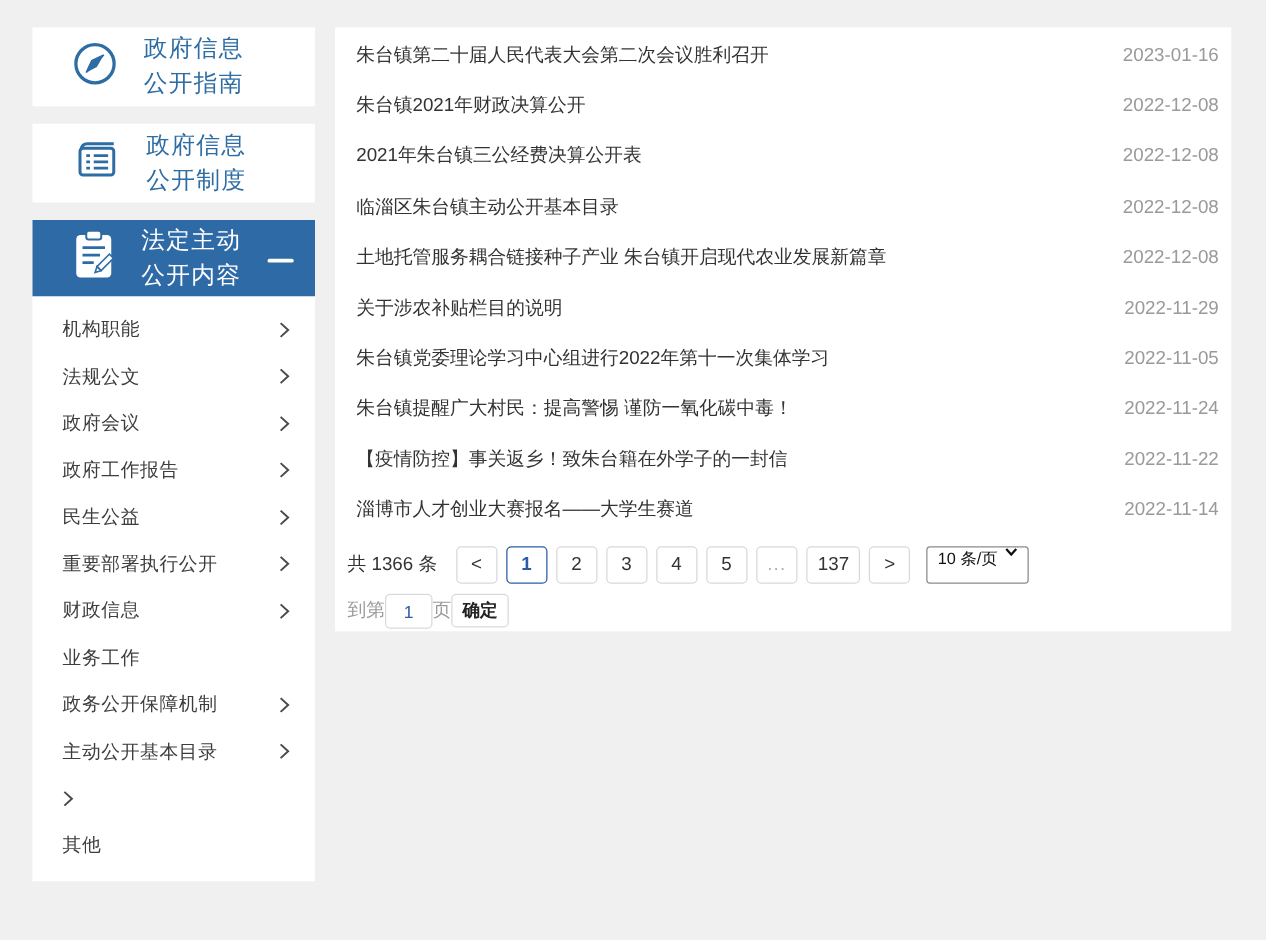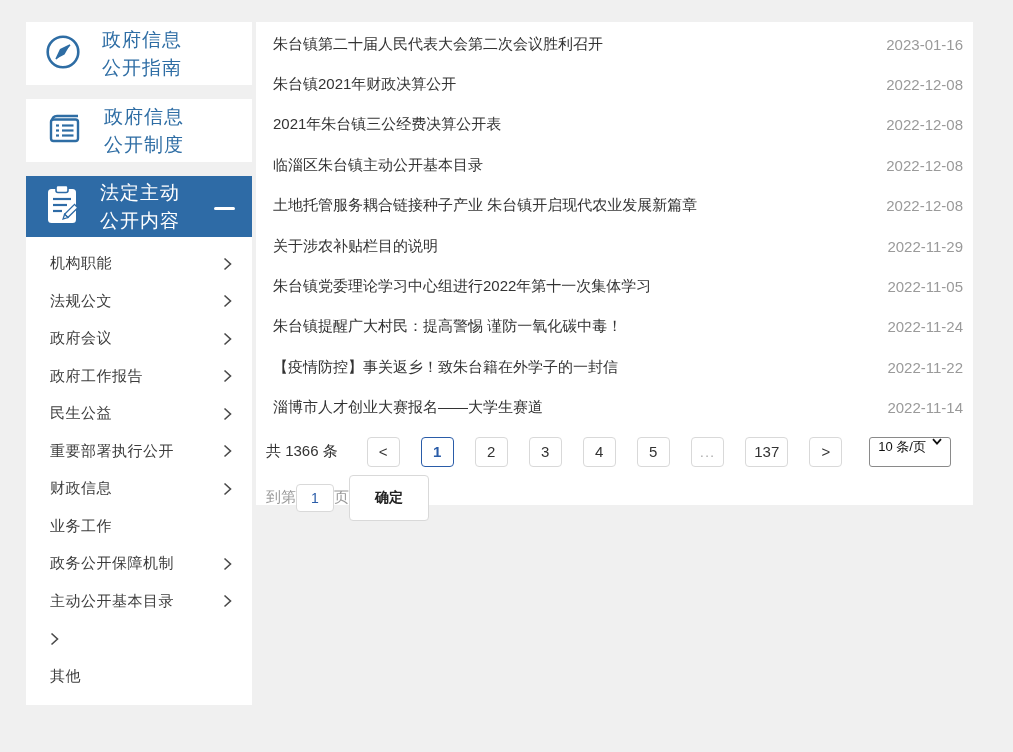--- a/index.html
+++ b/index.html
@@ -8,21 +8,21 @@
     position:relative;
     background:#f0f0f0;
     font-family:"Liberation Sans","DejaVu Sans",sans-serif;
     overflow:hidden;
   }
 
   
   .sidebar { position:absolute; left:26px; top:22px; width:226px; }
   .side-card {
     height:63px; background:#ffffff; margin-bottom:14px;
-    display:flex; align-items:center; gap:20px; padding-left:18px;
+    display:flex; align-items:center; gap:20px; padding-left:31px;
     cursor:pointer;
   }
   .side-card .card-label {
     font-size:19px; line-height:28px; color:#2e6da4; letter-spacing:1px;
   }
   .side-card.active { background:#2e6ba6; margin-bottom:0; position:relative; height:61px; }
   .side-card.active .card-label { color:#ffffff; }
   .collapse-minus {
     position:absolute; right:17px; top:31px;
     width:21px; height:3px; background:#ffffff; border-radius:2px;
@@ -30,34 +30,34 @@
   .side-menu { background:#ffffff; padding:8px 0 10px 0; }
   .menu-item {
     height:37.5px; display:flex; align-items:center; justify-content:space-between;
     padding:0 20px 0 24px; cursor:pointer;
   }
   .menu-item .menu-label { font-size:15px; color:#3d3d3d; letter-spacing:0.5px; }
   .menu-item svg { flex:none; }
 
   
   .content {
-    position:absolute; left:256px; top:22px; width:717px; height:483px;
+    position:absolute; left:268px; top:22px; width:717px; height:483px;
     background:#ffffff; padding-top:2px;
   }
   .news-row {
     height:40.4px; display:flex; align-items:center; justify-content:space-between;
     padding:0 10px 0 17px; cursor:pointer;
   }
   .news-title { font-size:15px; color:#333333; white-space:nowrap; overflow:hidden; }
   .news-date  { font-size:15px; color:#9a9a9a; flex:none; padding-left:12px; }
 
   
   .pager {
     margin-top:9px; padding-left:10px;
-    display:flex; align-items:center; gap:21px;
+    display:flex; align-items:center; gap:7px;
   }
   .pager-total { font-size:15px; color:#333333; margin-right:8px; }
   .pg-btn {
     min-width:33px; height:30px; padding:0 8px;
     display:inline-flex; align-items:center; justify-content:center;
     background:#ffffff; border:1px solid #d9d9d9; border-radius:4px;
     font-size:15px; color:#333333; cursor:pointer;
   }
   .pg-btn.active { border-color:#2a5ca8; color:#2a5ca8; font-weight:bold; }
   .pg-btn.ellipsis { border-color:#d9d9d9; color:#b0b0b0; letter-spacing:1px; }
@@ -72,21 +72,21 @@
     display:flex; align-items:center; gap:0;
     font-size:15px; color:#9a9a9a;
   }
   .goto-input {
     width:38px; height:28px; text-align:center;
     border:1px solid #d9d9d9; border-radius:4px;
     font-size:14px; color:#2a5ca8; background:#ffffff;
     font-family:"Liberation Sans","DejaVu Sans",sans-serif;
   }
   .confirm-btn {
-    height:46px; padding:0 25px;
+    height:27px; padding:0 8px;
     background:#ffffff; border:1px solid #d9d9d9; border-radius:4px;
     font-size:14px; font-weight:bold; color:#222222; cursor:pointer;
     font-family:"Liberation Sans","DejaVu Sans",sans-serif;
   }
 </style>
 </head>
 <body>
 
 <div class="sidebar">
 

